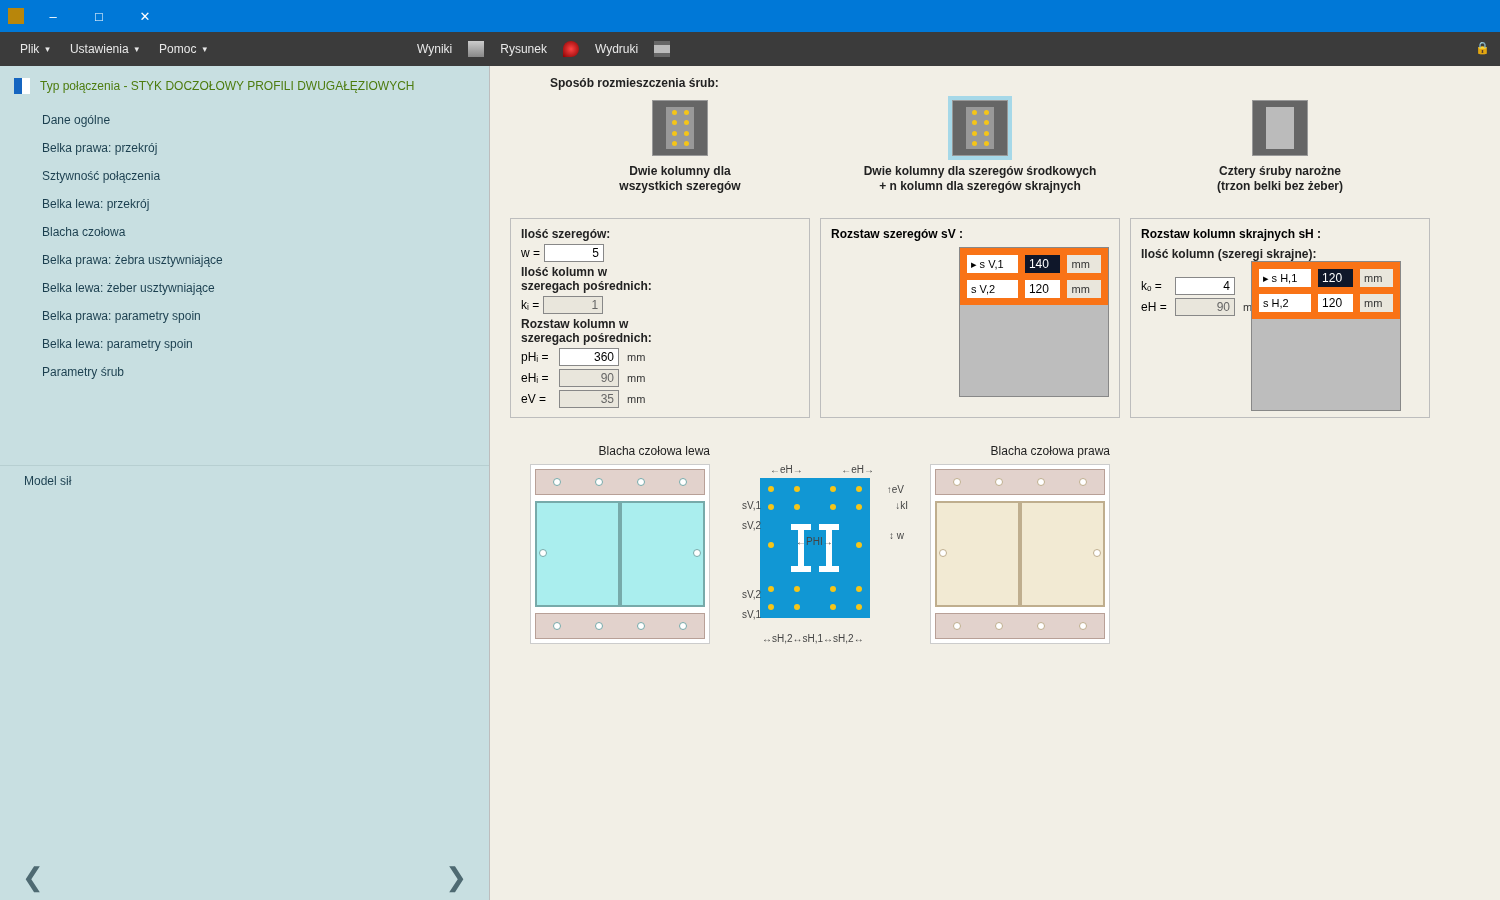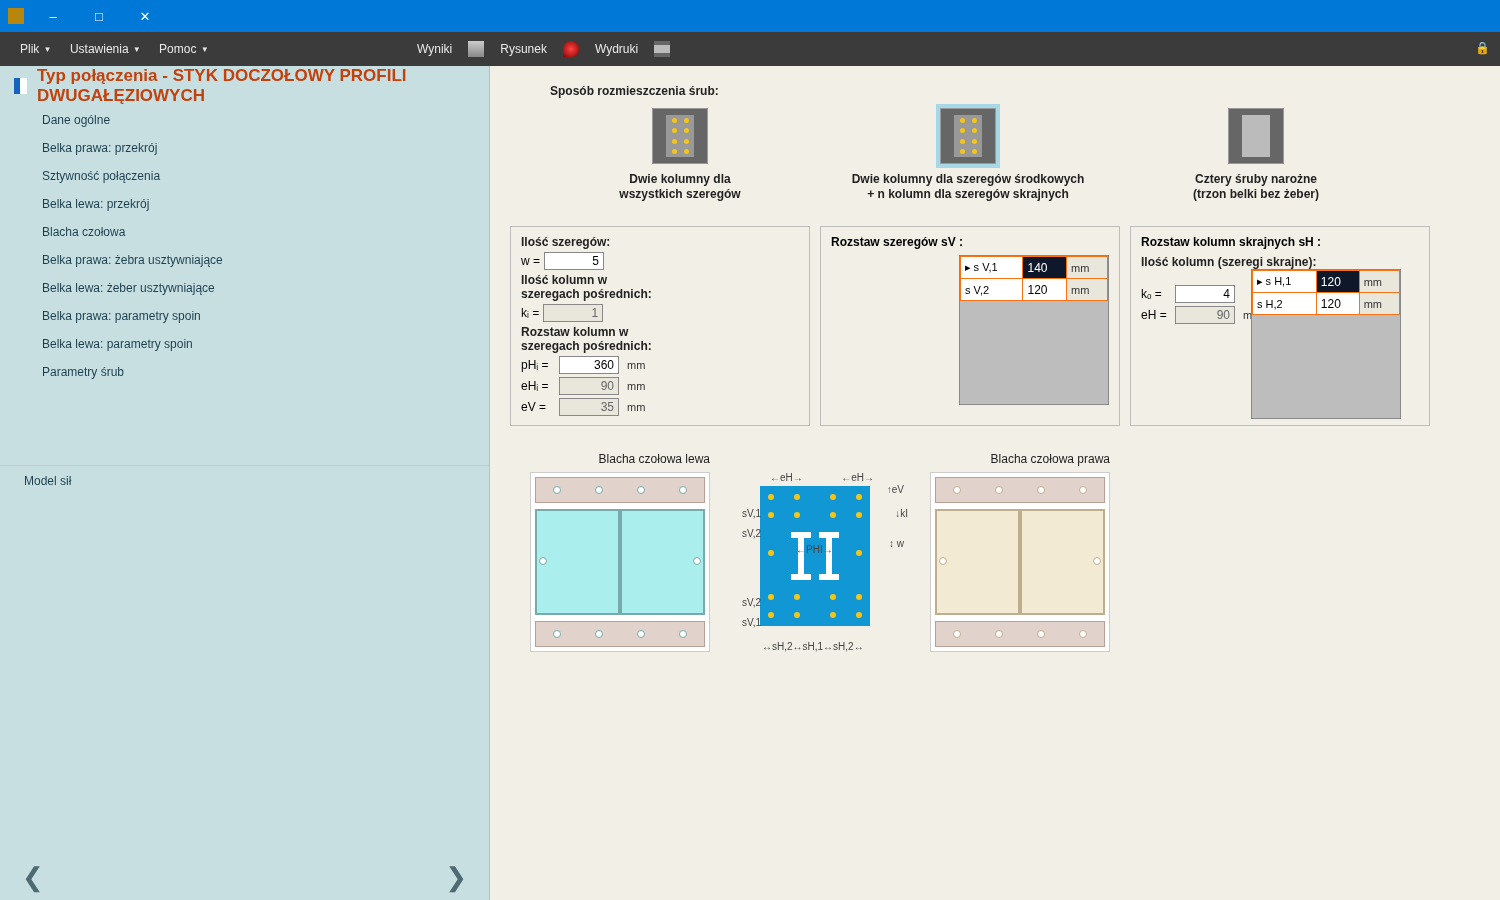--- a/index.html
+++ b/index.html
@@ -11,50 +11,50 @@
 .titlebar .winbtn{width:46px;height:32px;display:flex;align-items:center;justify-content:center;color:#fff;font-size:13px}
 .menubar{height:34px;background:#3b3b3b;display:flex;align-items:center;color:#e8e8e8;padding:0 10px;position:relative}
 .menubar .mitem{padding:0 10px;display:flex;align-items:center;gap:6px;height:100%}
 .menubar .mitem .ar{font-size:9px}
 .menubar .ticon{width:16px;height:16px;margin:0 6px;display:inline-block}
 .menubar .lock{position:absolute;right:10px;top:9px;color:#bbb}
 .app{display:flex;height:834px}
 .sidebar{width:490px;background:#c8dfe1;display:flex;flex-direction:column;border-right:1px solid #bdbdbd}
 .sbhead{height:40px;background:#c8dfe1;display:flex;align-items:center;padding:0 14px;gap:10px;font-weight:600;color:#1b3f4f}
 .sbhead .hicon{width:16px;height:16px;display:inline-block}
-.sbhead .htxt{font-size:17px;font-weight:700;color:#c2410c}
+.sbhead .htxt{font-size:12px;font-weight:400;color:#4d7c0f}
 .sblist{flex:1}
 .sbitem{height:28px;display:flex;align-items:center;padding-left:42px;color:#1b3f4f;font-size:12px}
 .sbitem.selected{background:#8fb7be}
 .sbmodel{height:30px;display:flex;align-items:center;padding-left:14px;gap:10px;color:#1b3f4f;border-top:1px solid #b7cfd1}
 .sbfoot{height:46px;display:flex;align-items:center;justify-content:space-between;padding:0 22px}
 .navarr{color:#4e6a72;font-size:26px}
-.main{flex:1;background:#f2efe6;padding:18px 18px 0 20px;overflow:auto}
+.main{flex:1;background:#f2efe6;padding:10px 18px 0 20px;overflow:auto}
 .secthead{font-weight:700;color:#222;margin:0 0 10px 40px}
-.optrow{display:flex;gap:28px;margin-left:40px;margin-bottom:24px}
+.optrow{display:flex;gap:40px;margin-left:40px;margin-bottom:24px}
 .opt{width:260px;text-align:center}
 .opt .thumb{width:56px;height:56px;background:#666;margin:0 auto 8px;display:flex;align-items:center;justify-content:center;border:1px solid #999}
 .opt.selected .thumb{outline:4px solid #a6d8e8}
 .opt .ibody{width:28px;height:42px;background:#999;position:relative}
 .opt .dots{position:absolute;inset:0;display:grid;grid-template-columns:1fr 1fr;align-content:space-between;padding:2px}
 .opt .dots span{width:5px;height:5px;border-radius:50%;background:#f5c518;margin:1px auto}
 .opt .lbl{font-weight:700;color:#222;font-size:11.5px;line-height:1.25}
 .panels{display:flex;gap:10px;margin-bottom:26px}
 .panel{border:1px solid #bdbdbd;background:#f2efe6;padding:8px 10px;height:200px}
 .panel.p1{width:300px}
 .panel.p2{width:300px}
 .panel.p3{width:300px}
 .frow{display:flex;align-items:center;margin:3px 0;gap:4px}
 .flab{font-weight:700;color:#222}
 .fin{width:60px;height:18px;border:1px solid #888;text-align:right;padding-right:4px;font-size:12px;background:#fff}
 .fin.ro{background:#e9e6dc;color:#666}
 .un{color:#333;font-size:11px;margin-left:4px}
 .grid{background:#bdbdbd;height:150px;width:150px;border:1px solid #888}
 .grid table{width:100%;border-collapse:collapse;background:#fff}
-.grid td{border:1px solid #f97316;padding:2px 4px;font-size:12px;height:22px}
+.grid td{border:7px solid #f97316;padding:2px 4px;font-size:12px;height:22px}
 .grid td.hl{background:#0f172a;color:#fff}
 .grid td.u{background:#e9e6dc;font-size:11px;color:#333}
 .grid td.lab{font-size:11px}
 .p2 .ptitle,.p3 .ptitle{font-weight:700;margin-bottom:6px}
 .plates{display:flex;gap:30px;margin-left:20px}
 .plategroup{text-align:right}
 .plategroup .pl-title{font-size:12px;color:#222;margin-bottom:6px}
 .plate{width:180px;height:180px;background:#fff;border:1px solid #ccc;position:relative;margin:0 auto}
 .plate .top,.plate .bot{position:absolute;left:4px;right:4px;height:26px;display:flex;align-items:center;justify-content:space-around}
 .plate .top{top:4px;border:1px solid #b8a097;background:#e2d2cc}
@@ -320,21 +320,21 @@
               <span class="sd" style="left:34px;bottom:26px"></span>
               <span class="sd" style="right:34px;bottom:26px"></span>
               <span class="sd" style="right:8px;bottom:26px"></span>
             <span class="sd" style="left:8px;bottom:8px"></span>
               <span class="sd" style="left:34px;bottom:8px"></span>
               <span class="sd" style="right:34px;bottom:8px"></span>
               <span class="sd" style="right:8px;bottom:8px"></span>
           </div>
           <span class="dim" style="top:0;left:30px">←eH→</span>
             <span class="dim" style="top:0;right:26px">←eH→</span>
-          <span class="dim" style="right:-4px;top:12px">↑eV</span>
+          <span class="dim" style="right:-4px;top:20px">↑eV</span>
           <span class="dim" style="right:-4px;top:66px">↕ w</span>
           <span class="dim" style="left:2px;top:36px">sV,1</span>
           <span class="dim" style="left:2px;top:56px">sV,2</span>
           <span class="dim" style="left:2px;bottom:44px">sV,2</span>
           <span class="dim" style="left:2px;bottom:24px">sV,1</span>
           <span class="dim" style="right:-8px;top:36px">↓kI</span>
           <span class="dim" style="left:56px;top:72px">←PHI→</span>
           <span class="dim" style="bottom:0;left:22px">↔sH,2↔sH,1↔sH,2↔</span>
         </div>
       </div>

